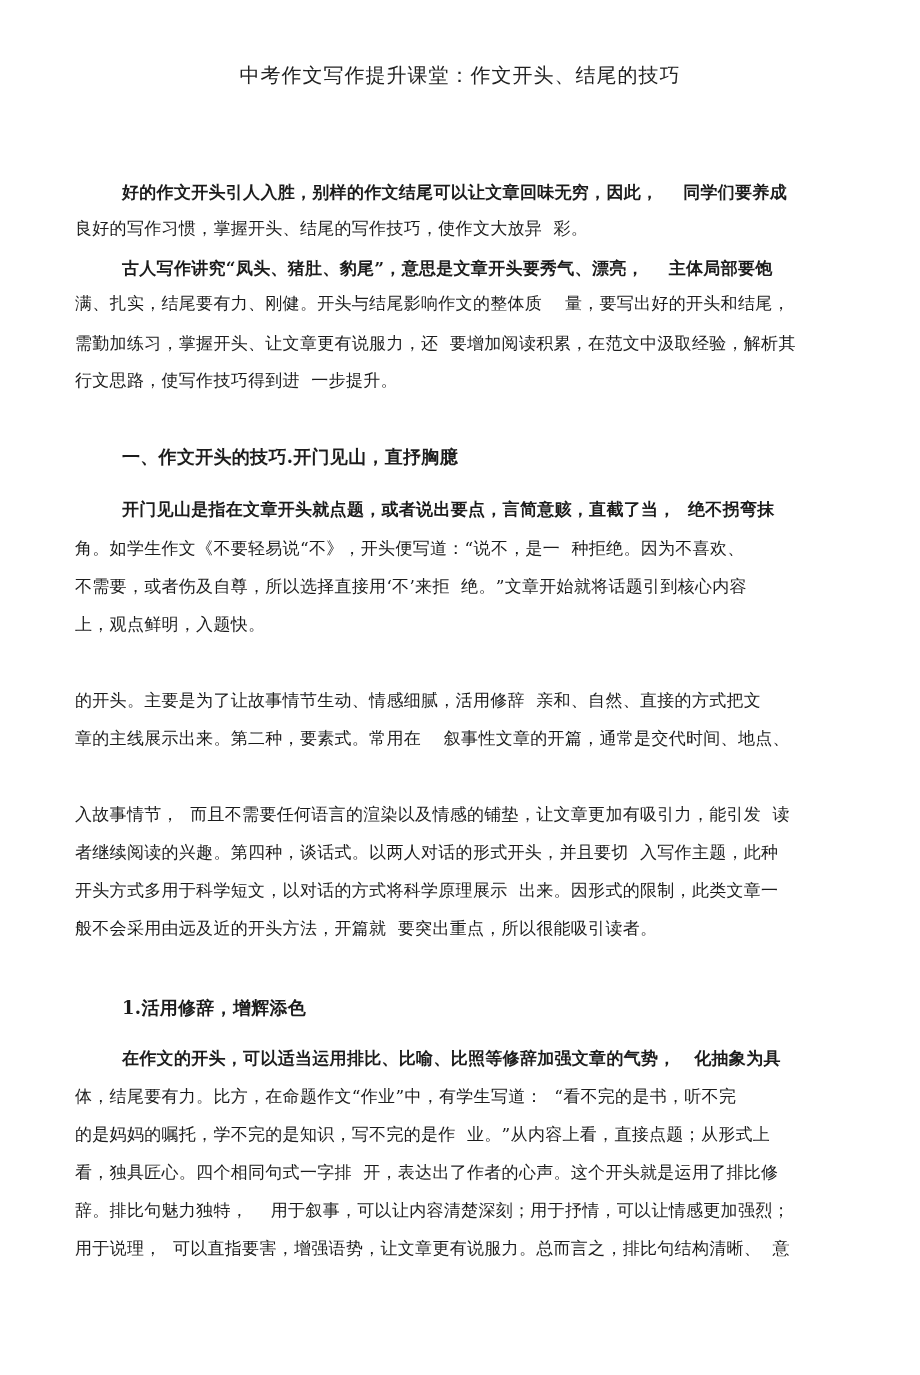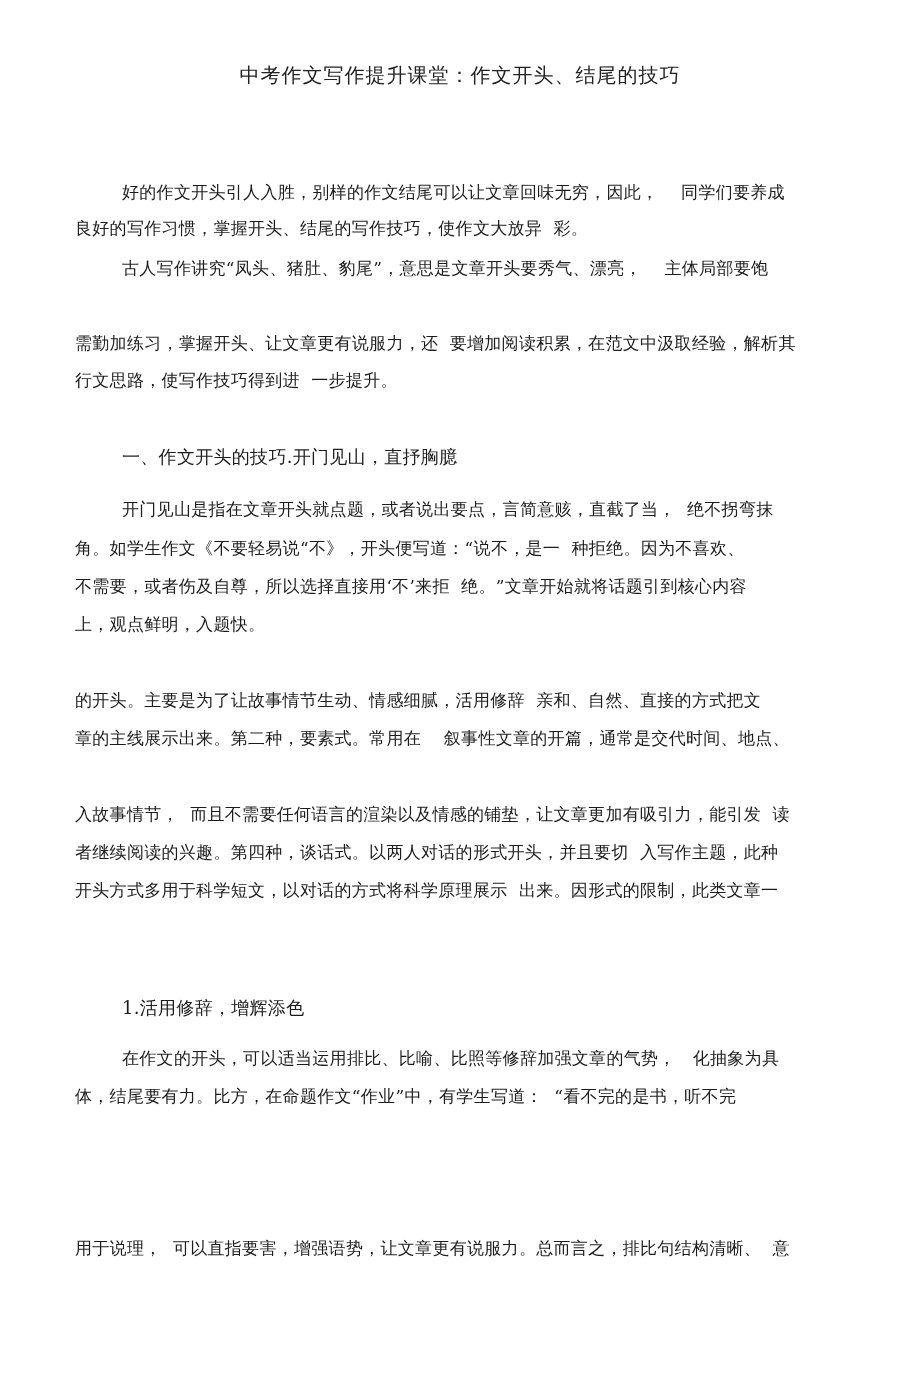--- a/index.html
+++ b/index.html
@@ -3,47 +3,52 @@
 <meta charset="utf-8">
 <style>
   html, body { margin: 0; padding: 0; background: #ffffff; }
   body { width: 920px; height: 1375px; position: relative; overflow: hidden;
          font-family: "DejaVu Serif", "Liberation Serif", serif; color: #1a1a1a; }
   .page { position: absolute; left: 0; top: 0; width: 912px; height: 1375px; }
   .title { position: absolute; top: 62px; left: 0; width: 920px; text-align: center;
            font-size: 20px; letter-spacing: 1px; color: #222; }
   .line { position: absolute; left: 75px; width: 790px; font-size: 17px;
           white-space: pre; line-height: 24px; color: #1c1c1c; letter-spacing: 0.3px; }
-  .indent { left: 122px; }
+  .indent { left: 122px; font-weight: bold; }
   .heading { font-size: 18px; }
 </style>
 </head>
 <body>
 
 <div class="page">
   <div class="title">中考作文写作提升课堂：作文开头、结尾的技巧</div>
 
   <div class="line indent" style="top:180px">好的作文开头引人入胜，别样的作文结尾可以让文章回味无穷，因此，    同学们要养成</div>
   <div class="line" style="top:216px">良好的写作习惯，掌握开头、结尾的写作技巧，使作文大放异  彩。</div>
 
   <div class="line indent" style="top:256px">古人写作讲究“凤头、猪肚、豹尾”，意思是文章开头要秀气、漂亮，    主体局部要饱</div>
+  <div class="line" style="top:291px">满、扎实，结尾要有力、刚健。开头与结尾影响作文的整体质    量，要写出好的开头和结尾，</div>
   <div class="line" style="top:331px">需勤加练习，掌握开头、让文章更有说服力，还  要增加阅读积累，在范文中汲取经验，解析其</div>
   <div class="line" style="top:368px">行文思路，使写作技巧得到进  一步提升。</div>
 
   <div class="line indent heading" style="top:445px">一、作文开头的技巧.开门见山，直抒胸臆</div>
 
   <div class="line indent" style="top:497px">开门见山是指在文章开头就点题，或者说出要点，言简意赅，直截了当，  绝不拐弯抹</div>
   <div class="line" style="top:536px">角。如学生作文《不要轻易说“不》，开头便写道：“说不，是一  种拒绝。因为不喜欢、</div>
   <div class="line" style="top:574px">不需要，或者伤及自尊，所以选择直接用‘不’来拒  绝。”文章开始就将话题引到核心内容</div>
   <div class="line" style="top:612px">上，观点鲜明，入题快。</div>
 
   <div class="line" style="top:688px">的开头。主要是为了让故事情节生动、情感细腻，活用修辞  亲和、自然、直接的方式把文</div>
   <div class="line" style="top:726px">章的主线展示出来。第二种，要素式。常用在    叙事性文章的开篇，通常是交代时间、地点、</div>
   <div class="line" style="top:802px">入故事情节，  而且不需要任何语言的渲染以及情感的铺垫，让文章更加有吸引力，能引发  读</div>
   <div class="line" style="top:840px">者继续阅读的兴趣。第四种，谈话式。以两人对话的形式开头，并且要切  入写作主题，此种</div>
   <div class="line" style="top:878px">开头方式多用于科学短文，以对话的方式将科学原理展示  出来。因形式的限制，此类文章一</div>
+  <div class="line" style="top:916px">般不会采用由远及近的开头方法，开篇就  要突出重点，所以很能吸引读者。</div>
 
   <div class="line indent heading" style="top:996px">1.活用修辞，增辉添色</div>
 
   <div class="line indent" style="top:1046px">在作文的开头，可以适当运用排比、比喻、比照等修辞加强文章的气势，   化抽象为具</div>
   <div class="line" style="top:1084px">体，结尾要有力。比方，在命题作文“作业”中，有学生写道：  “看不完的是书，听不完</div>
+  <div class="line" style="top:1122px">的是妈妈的嘱托，学不完的是知识，写不完的是作  业。”从内容上看，直接点题；从形式上</div>
+  <div class="line" style="top:1160px">看，独具匠心。四个相同句式一字排  开，表达出了作者的心声。这个开头就是运用了排比修</div>
+  <div class="line" style="top:1198px">辞。排比句魅力独特，    用于叙事，可以让内容清楚深刻；用于抒情，可以让情感更加强烈；</div>
   <div class="line" style="top:1236px">用于说理，  可以直指要害，增强语势，让文章更有说服力。总而言之，排比句结构清晰、  意</div>
 </div>
 
 </body></html>

